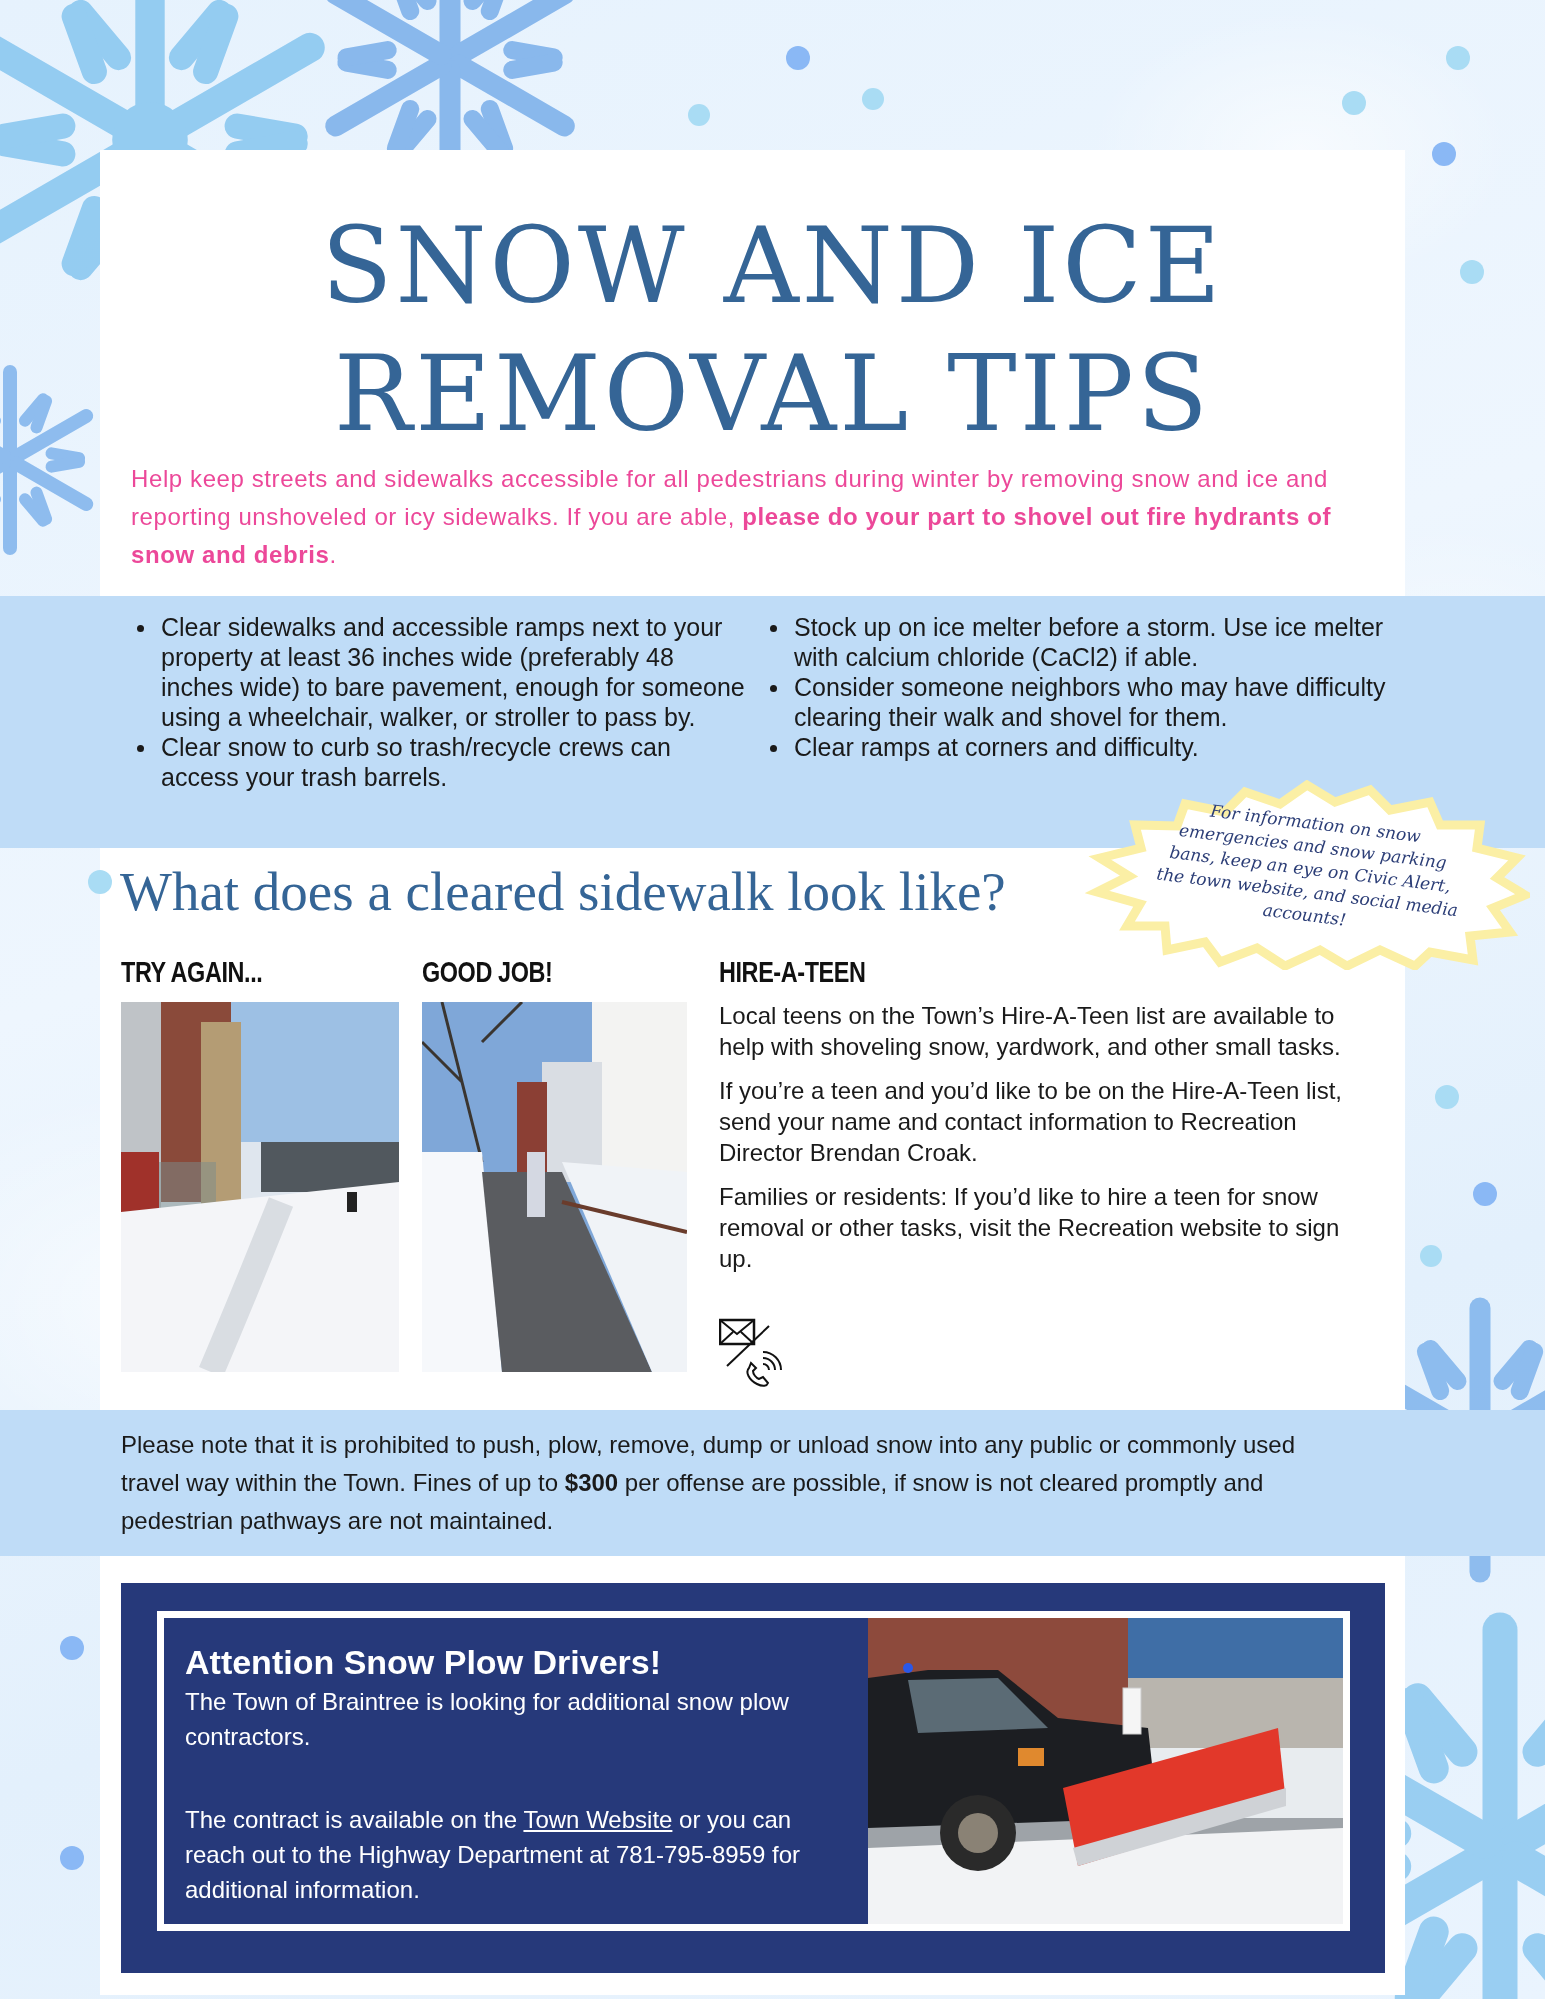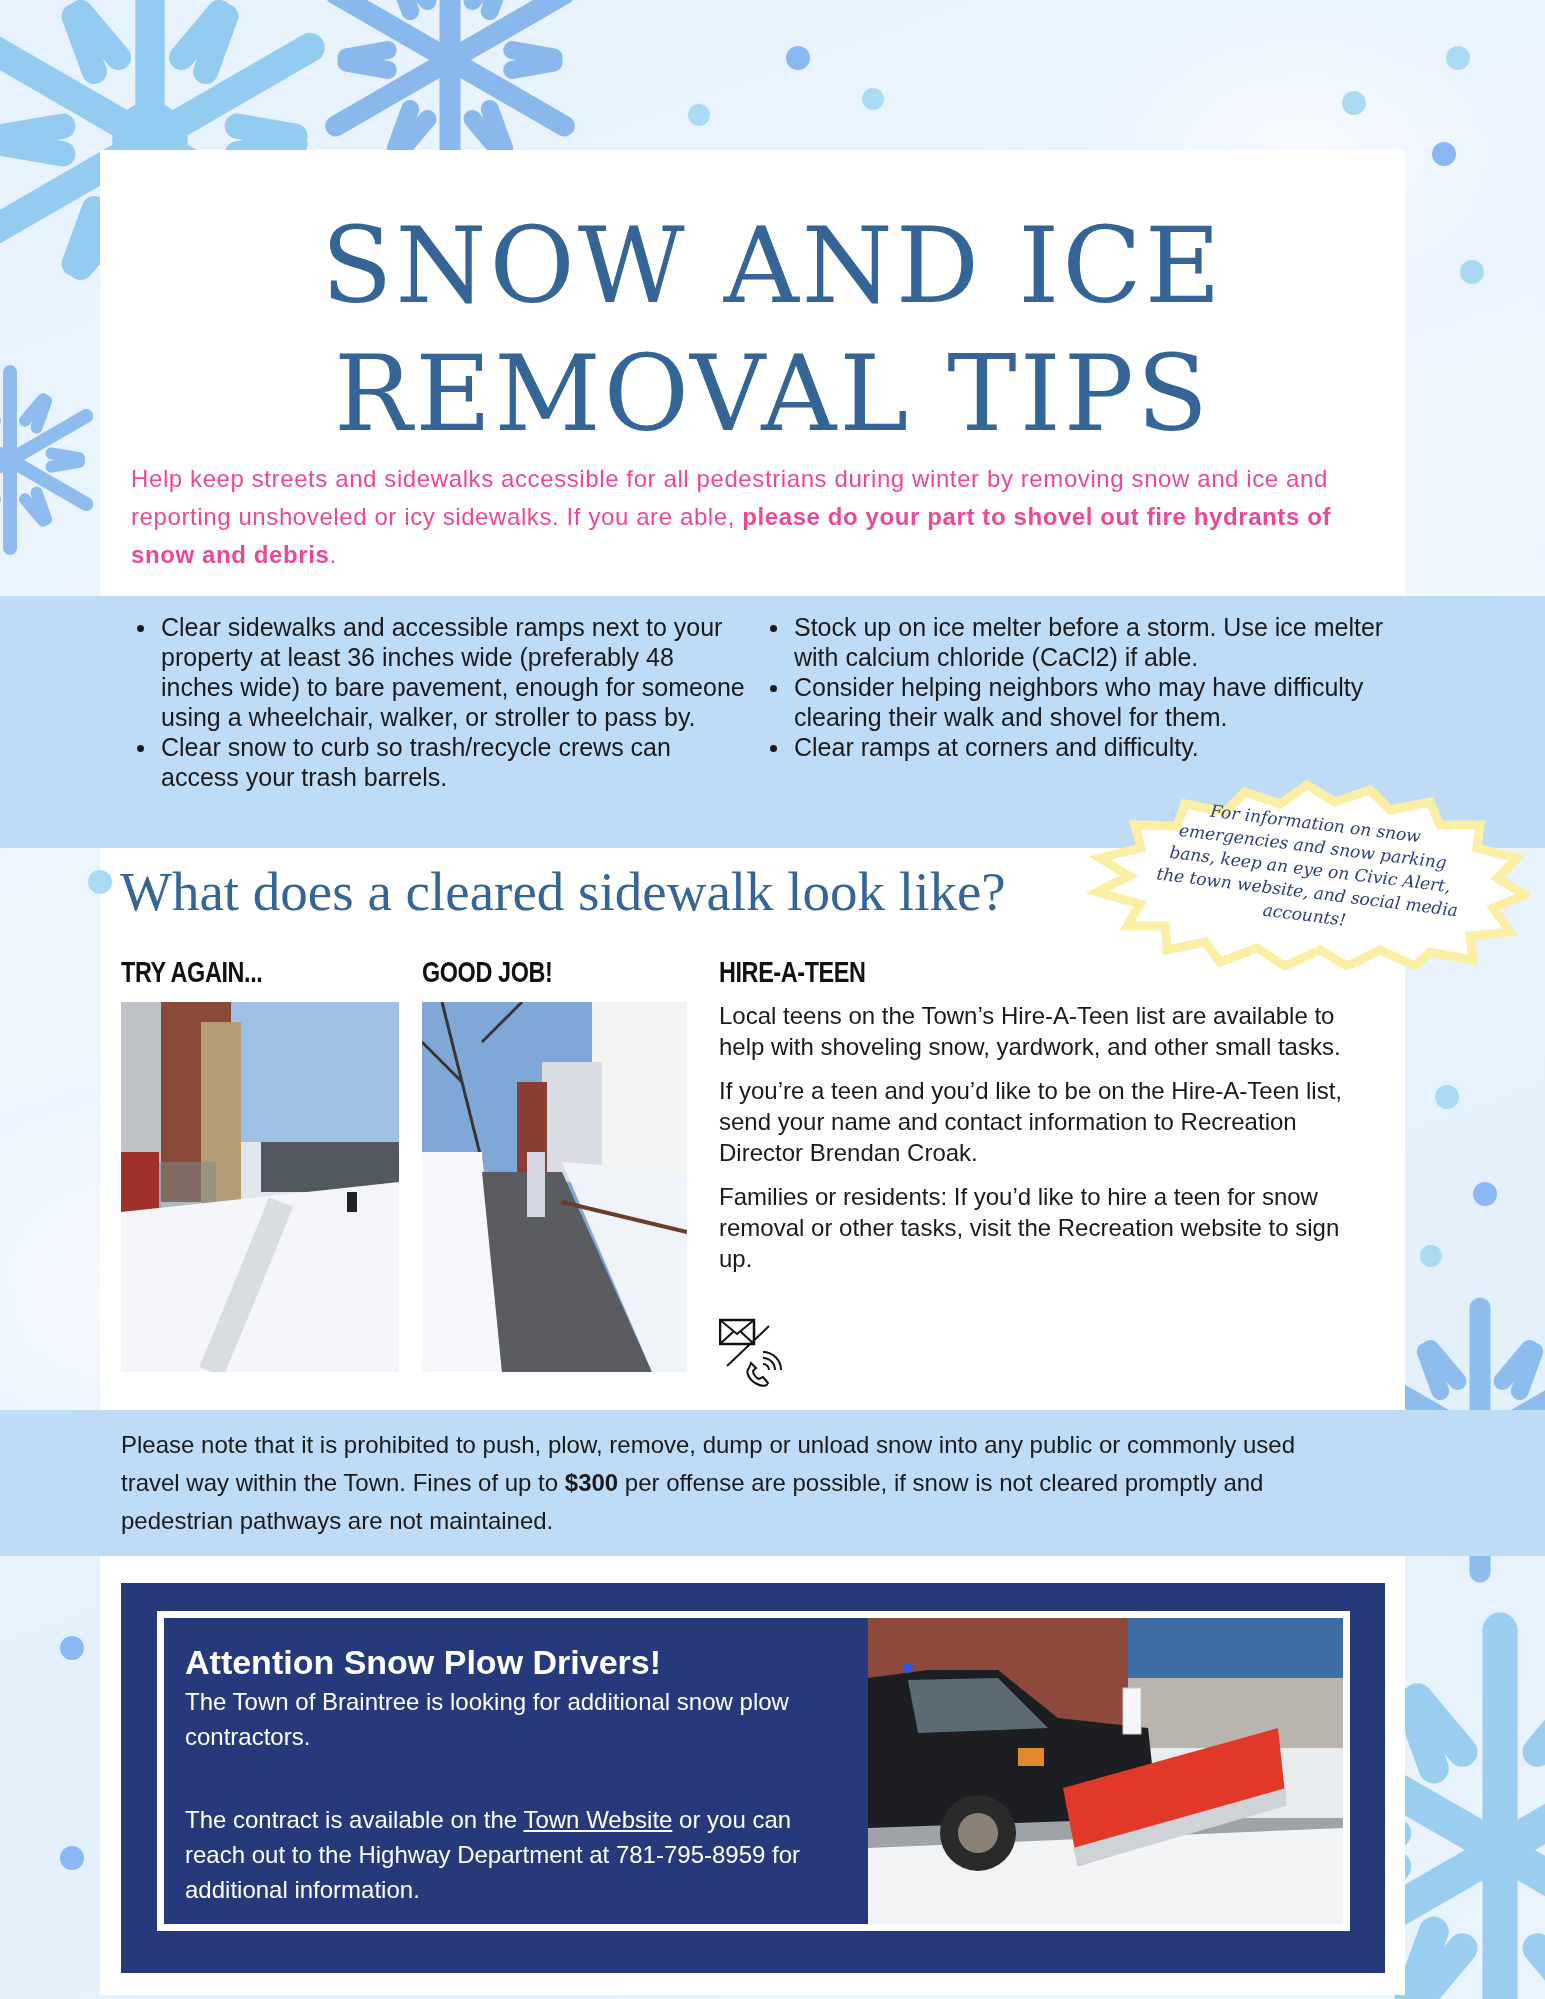--- a/index.html
+++ b/index.html
@@ -203,21 +203,21 @@
 <div class="band band-tips"></div>
 <div class="tips-col tips-left">
   <ul>
     <li>Clear sidewalks and accessible ramps next to your property at least 36 inches wide (preferably 48 inches wide) to bare pavement, enough for someone using a wheelchair, walker, or stroller to pass by.</li>
     <li>Clear snow to curb so trash/recycle crews can access your trash barrels.</li>
   </ul>
 </div>
 <div class="tips-col tips-right">
   <ul>
     <li>Stock up on ice melter before a storm. Use ice melter with calcium chloride (CaCl2) if able.</li>
-    <li>Consider helping neighbors who may have difficulty clearing their walk and shovel for them.</li>
+    <li>Consider someone neighbors who may have difficulty clearing their walk and shovel for them.</li>
     <li>Clear ramps at corners and difficulty.</li>
   </ul>
 </div>
 
 <svg class="burst" viewBox="0 0 445 190">
   <polygon fill="#ffffff" stroke="#fbefa5" stroke-width="9" points="
     222,5 250,22 285,10 305,30 345,22 355,45 395,45 392,68 432,78 412,98 440,115 408,128 425,152 385,156 388,180 345,172 330,186 295,170 262,186 235,170 200,186 172,168 135,182 120,162 82,170 80,146 42,146 55,124 12,112 44,96 15,78 56,68 50,45 92,46 100,24 140,32 160,12 195,24"></polygon>
 </svg>
 <p class="burst-text">For information on snow emergencies and snow parking bans, keep an eye on Civic Alert, the town website, and social media accounts!</p>
 

